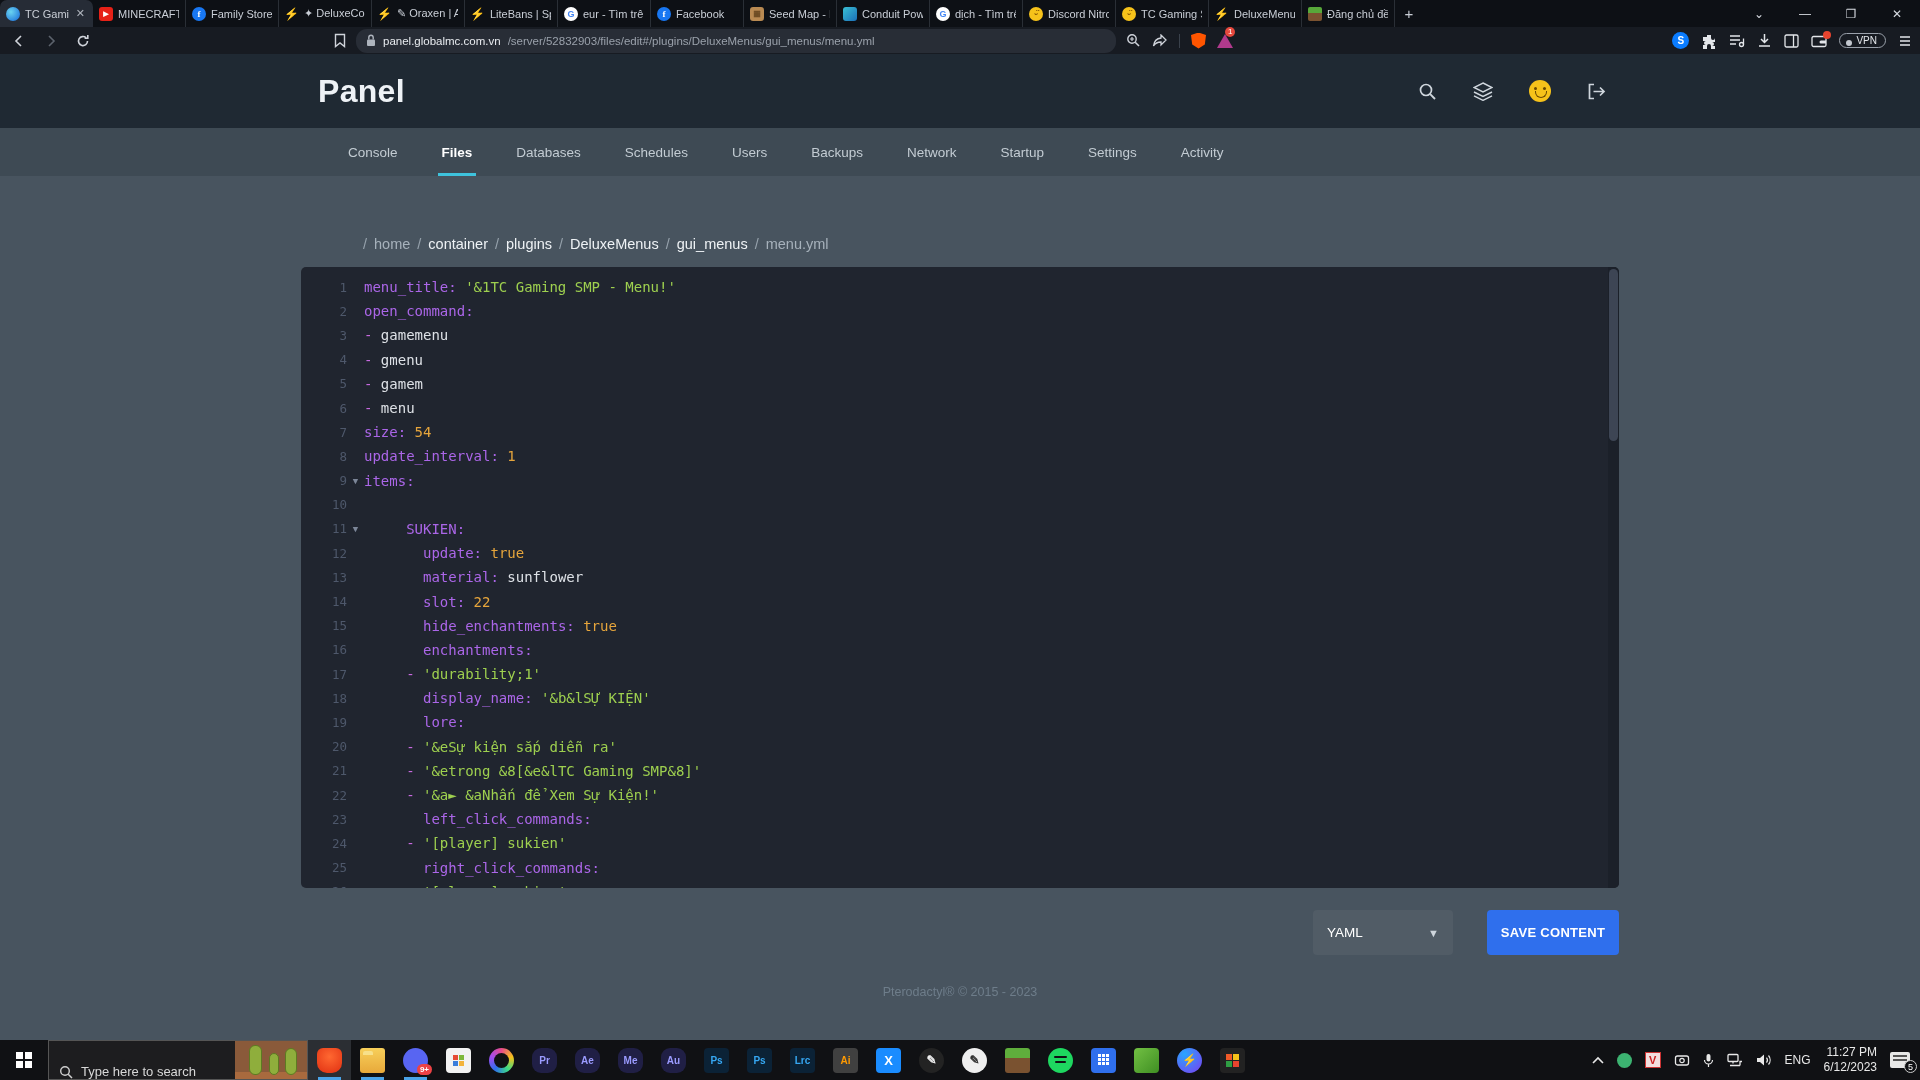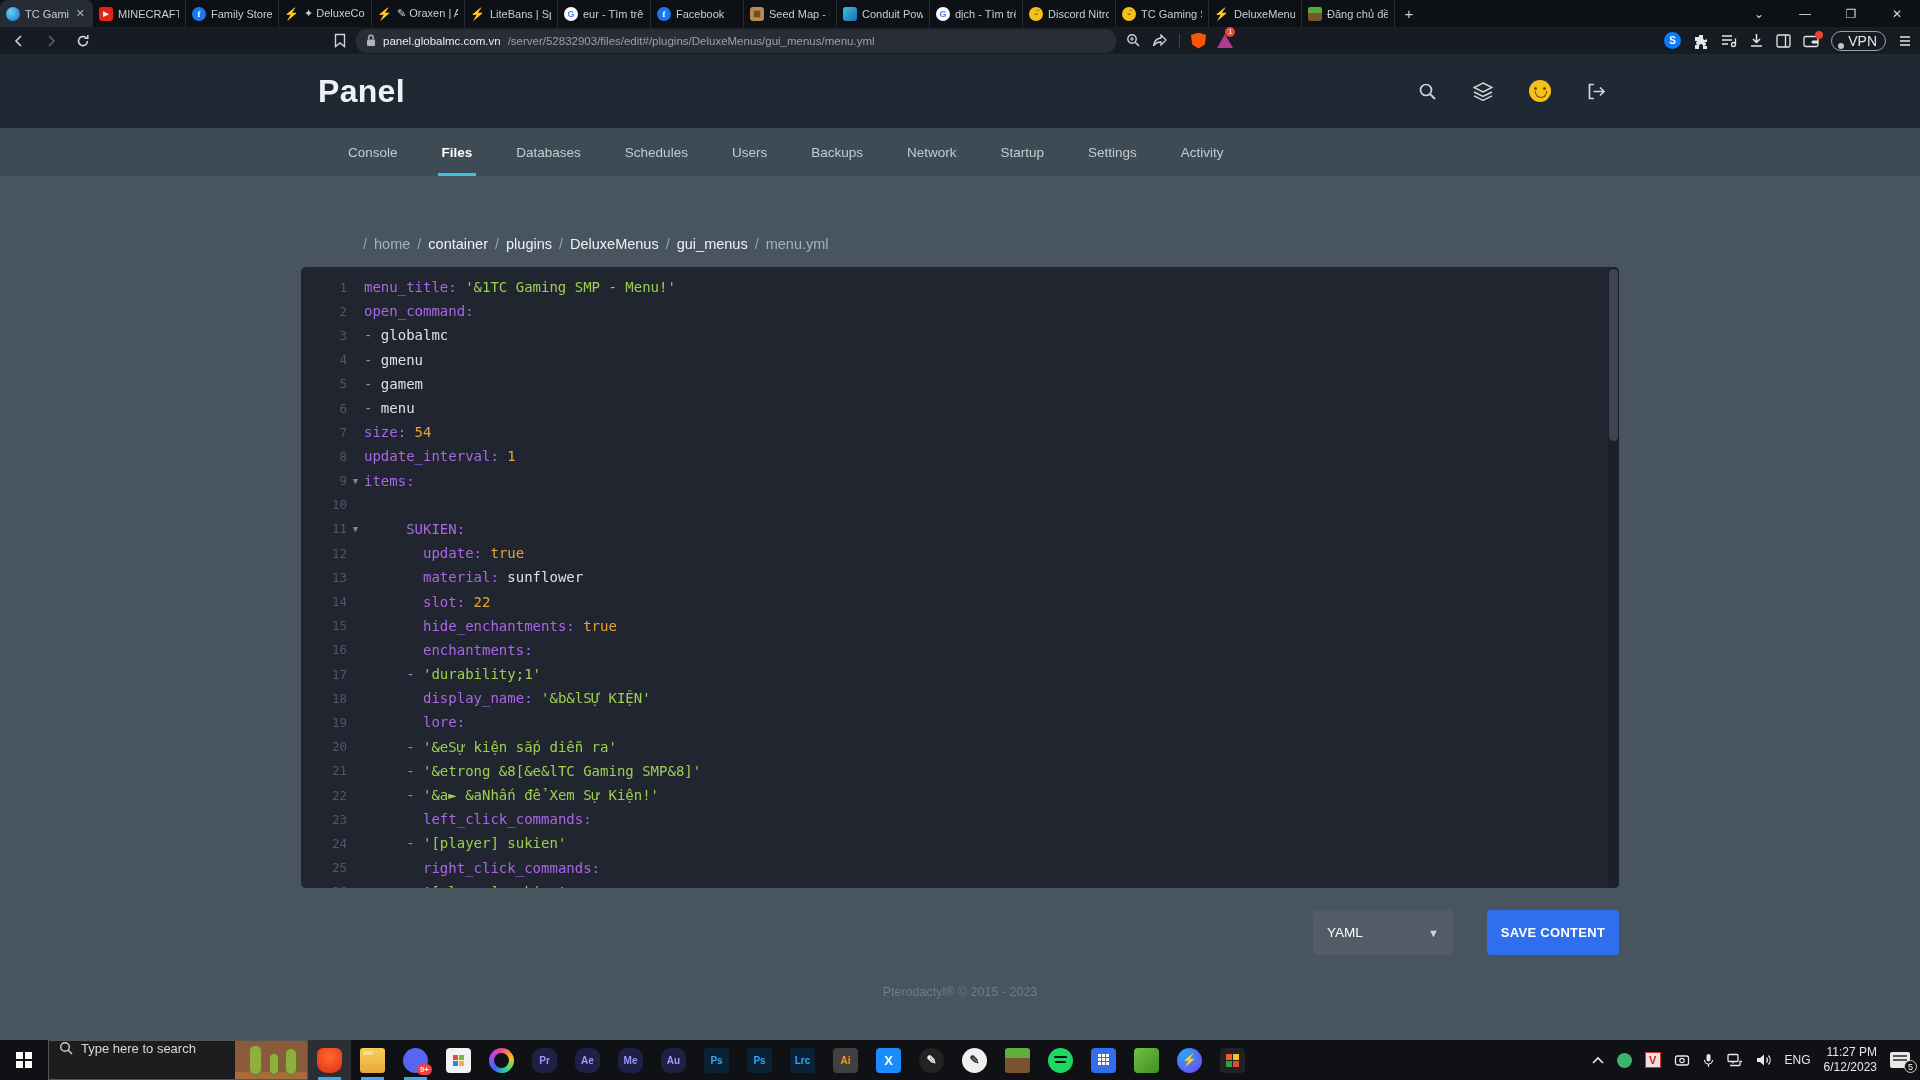--- a/index.html
+++ b/index.html
@@ -36,21 +36,21 @@
   .urlpill .path { color:#9aa1ab; overflow:hidden; white-space:nowrap; }
   .pill-icons { display:flex; align-items:center; gap:11px; }
   .vdiv { width:1px; height:14px; background:#3a414b; }
   .shield { width:15px; height:16px; background:#ff5500; clip-path:polygon(50% 0,100% 15%,92% 75%,50% 100%,8% 75%,0 15%); }
   .tri { width:0; height:0; border-left:8px solid transparent; border-right:8px solid transparent; border-bottom:14px solid #b03a8c; position:relative; }
   .badge1 { position:absolute; top:-7px; left:0px; background:#e5483d; color:#fff; border-radius:7px; font-size:8px; padding:0 3px; line-height:10px; }
   .right-icons { margin-left:auto; display:flex; align-items:center; gap:12px; }
   .shazam { width:17px; height:17px; border-radius:50%; background:#0a7cff; color:#fff; display:flex; align-items:center; justify-content:center; font-size:10px; font-weight:bold; }
   .wallet-dot { position:relative; }
   .wallet-dot::after { content:""; position:absolute; top:-3px; right:-4px; width:8px; height:8px; border-radius:50%; background:#e8442f; }
-  .vpnpill { border:1px solid #9aa1ab; border-radius:10px; padding:1px 8px 1px 6px; font-size:14px; color:#e3e6ea; display:flex; align-items:flex-end; gap:4px; }
+  .vpnpill { border:1px solid #9aa1ab; border-radius:10px; padding:1px 8px 1px 6px; font-size:10px; color:#e3e6ea; display:flex; align-items:flex-end; gap:4px; }
   .vpnpill .dot { width:6px; height:6px; border-radius:50%; background:#c3c8cf; }
 
   
   .p-header { height:74px; background:#1f2933; display:flex; align-items:center; padding:0 24px 0 318px; }
   .p-title { color:#eef2f6; font-size:32px; font-weight:bold; letter-spacing:.3px; }
   .ph-icons { margin-left:auto; display:flex; align-items:center; gap:36px; margin-right:290px; color:#cfd6dd; }
   .avatar { width:22px; height:22px; border-radius:50%; background:#f6c21a; position:relative; }
   .avatar::before { content:""; position:absolute; left:5px; top:7px; width:3px; height:3px; border-radius:50%; background:#6b4a00; box-shadow:9px 0 0 #6b4a00; }
   .avatar::after { content:""; position:absolute; left:6px; top:11px; width:10px; height:6px; border-radius:0 0 10px 10px; border:1.5px solid #6b4a00; border-top:none; }
 
@@ -84,21 +84,21 @@
   .lang-select { width:140px; height:45px; background:#515c66; border-radius:4px; color:#fff; font-size:13.5px; display:flex; align-items:center; padding:0 14px; }
   .lang-select .chev { margin-left:auto; color:#cfd6dd; font-size:11px; }
   .save-btn { width:132px; height:45px; background:var(--save,#2f6fed); border:none; border-radius:4px; color:#fff; font-size:13px; font-weight:bold; letter-spacing:.3px; }
   .p-footer { text-align:center; color:#6e7d8a; font-size:12.5px; margin-top:30px; }
 
   
   .taskbar { height:40px; background:#101114; display:flex; align-items:stretch; color:#e8e8e8; }
   .tb-start { width:48px; display:flex; align-items:center; justify-content:center; }
   .winlogo { width:16px; height:16px; display:grid; grid-template-columns:7px 7px; grid-template-rows:7px 7px; gap:2px; }
   .winlogo span { background:#fff; }
-  .tb-search { width:260px; background:#1d1d1f; border:1px solid #555; display:flex; align-items:flex-start; gap:8px; padding-left:10px; font-size:13px; color:#d8d8d8; position:relative; overflow:hidden; }
+  .tb-search { width:260px; background:#1d1d1f; border:1px solid #555; display:flex; align-items:flex-end; gap:8px; padding-left:10px; font-size:13px; color:#d8d8d8; position:relative; overflow:hidden; }
   .cactus { position:absolute; right:0; top:0; bottom:0; width:72px; background:linear-gradient(#8a5a3a 82%, #a96a3e 82%); }
   .cactus i { position:absolute; bottom:4px; background:#8fae3c; border:1px solid #5d7a22; border-radius:6px; }
   .cactus i.c1 { left:14px; width:13px; height:30px; }
   .cactus i.c2 { left:34px; width:10px; height:22px; }
   .cactus i.c3 { left:50px; width:12px; height:27px; }
   .tb-apps { display:flex; align-items:stretch; }
   .tb-app { width:43px; display:flex; align-items:center; justify-content:center; position:relative; }
   .tb-app.running::after { content:""; position:absolute; bottom:0; left:10px; right:10px; height:3px; background:#4aa3e8; }
   .tb-app.focused { background:#2b2e33; }
   .ic { width:25px; height:25px; border-radius:4px; display:flex; align-items:center; justify-content:center; font-size:10px; font-weight:bold; }
@@ -366,21 +366,21 @@
               <span class="ctext"><span class="tk-key">menu_title:</span><span class="tk-pl"> </span><span class="tk-str">'&amp;1TC Gaming SMP - Menu!'</span></span>
             </div>
             <div class="cline">
               <span class="gut">2</span>
               <span class="fold"></span>
               <span class="ctext"><span class="tk-key">open_command:</span></span>
             </div>
             <div class="cline">
               <span class="gut">3</span>
               <span class="fold"></span>
-              <span class="ctext"><span class="tk-dash">- </span><span class="tk-pl">globalmc</span></span>
+              <span class="ctext"><span class="tk-dash">- </span><span class="tk-pl">gamemenu</span></span>
             </div>
             <div class="cline">
               <span class="gut">4</span>
               <span class="fold"></span>
               <span class="ctext"><span class="tk-dash">- </span><span class="tk-pl">gmenu</span></span>
             </div>
             <div class="cline">
               <span class="gut">5</span>
               <span class="fold"></span>
               <span class="ctext"><span class="tk-dash">- </span><span class="tk-pl">gamem</span></span>

